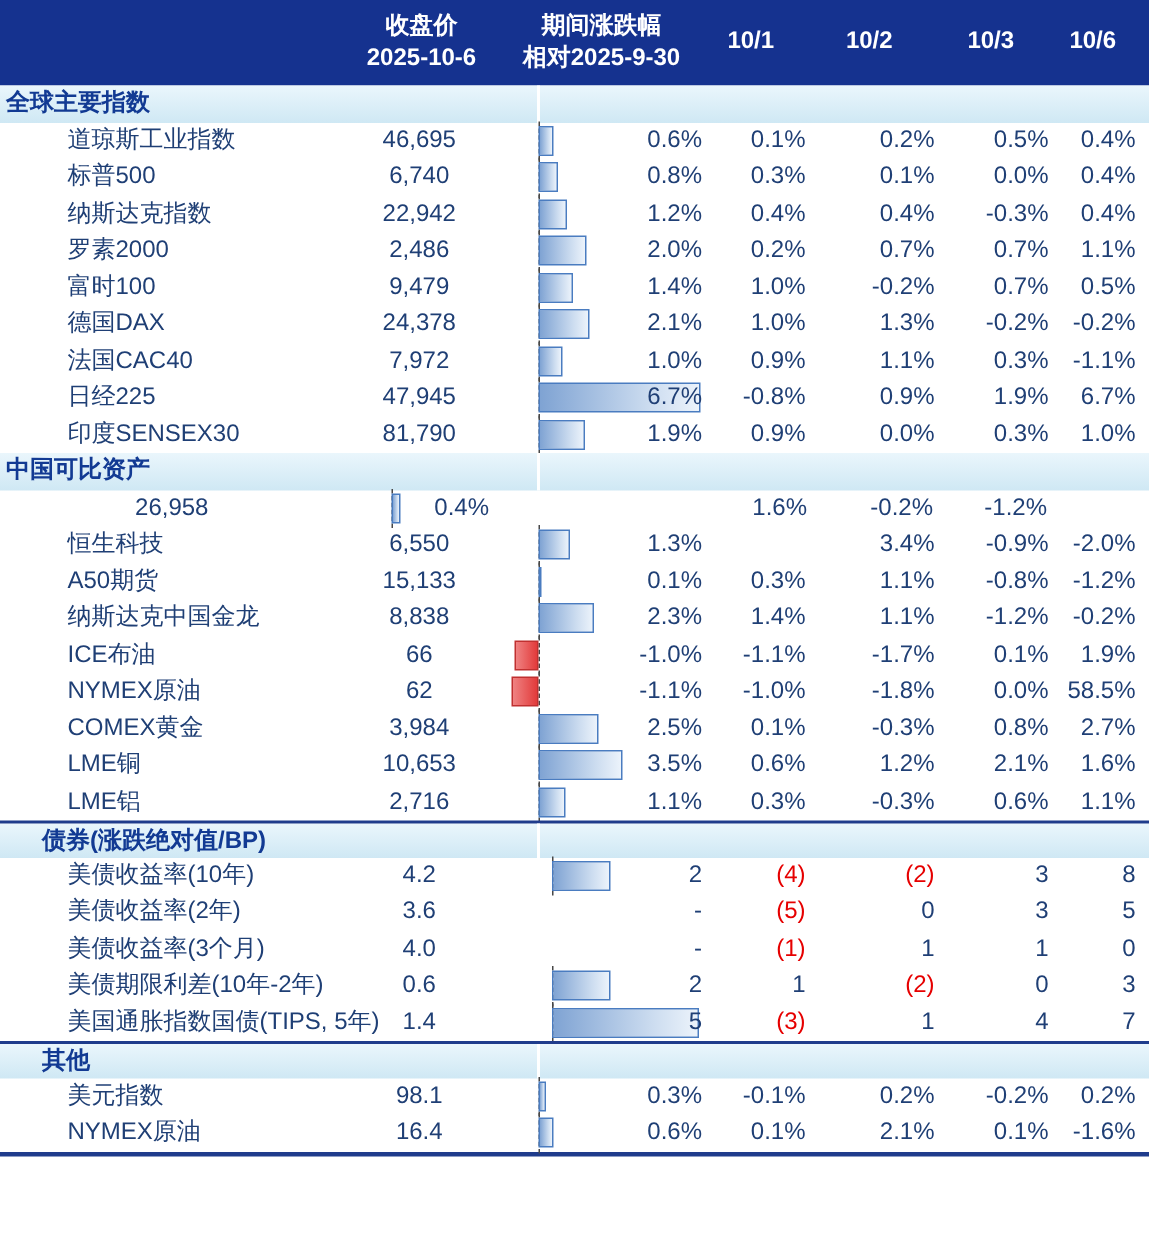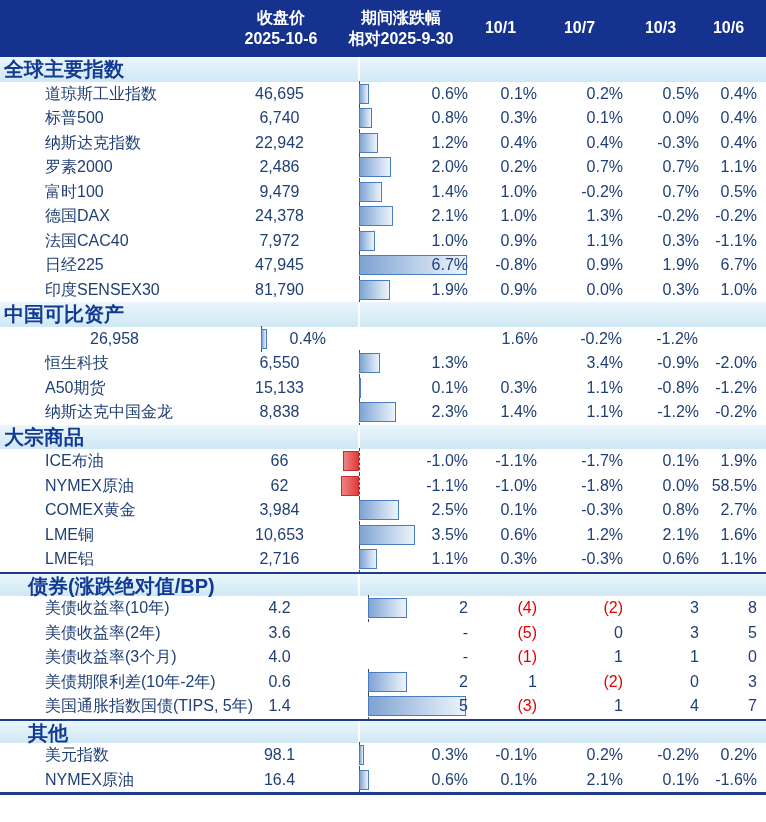--- a/index.html
+++ b/index.html
@@ -12,21 +12,21 @@
   }
   *{box-sizing:border-box;}
   html,body{margin:0;padding:0;}
   body{width:766px;height:822px;background:#ffffff;font-family:"Liberation Sans",sans-serif;overflow:hidden;}
   .wrap{position:relative;width:766px;height:822px;background:#fff;}
   .grid7{display:grid;grid-template-columns:232px 98px 142px 73px 85px 77px 59px;}
   .thead{height:57px;background:var(--accent);color:#fff;font-weight:bold;font-size:16px;}
   .thead .h{display:flex;flex-direction:column;justify-content:center;align-items:center;line-height:1.3;text-align:center;white-space:nowrap;}
   .thead .h.date{padding-right:16px;}
   .section-row{height:var(--rh);line-height:24px;background:linear-gradient(180deg,#eaf6fc 0%,#cfe8f4 100%);
-    color:var(--sectext);font-weight:bold;font-size:20px;padding-left:4px;position:relative;white-space:nowrap;}
+    color:var(--sectext);font-weight:bold;font-size:16px;padding-left:4px;position:relative;white-space:nowrap;}
   .section-row.topline{border-top:2px solid var(--divider);padding-left:28px;}
   .section-row::after{content:"";position:absolute;left:358px;top:0;bottom:0;width:2px;background:#fff;}
   .row{height:var(--rh);font-size:16px;color:var(--text);line-height:var(--rh);}
   .cell{white-space:nowrap;overflow:visible;}
   .name{padding-left:8px;margin-left:37px;}
   .close{text-align:center;padding-right:3px;}
   .barcell{position:relative;text-align:right;padding-right:4px;}
   .axis{position:absolute;top:-1px;bottom:-1px;width:0;border-left:1.5px dashed #474747;}
   .bar{position:absolute;top:2px;height:20px;border:1px solid #4a7cc0;
     background:linear-gradient(90deg,#7fa3d3 0%,#cdddf0 70%,#ecf3fb 100%);z-index:0;}
@@ -49,21 +49,21 @@
     <div class="h"></div>
     <div class="h">
       <div>收盘价</div>
       <div>2025-10-6</div>
     </div>
     <div class="h">
       <div>期间涨跌幅</div>
       <div>相对2025-9-30</div>
     </div>
     <div class="h date">10/1</div>
-    <div class="h date">10/7</div>
+    <div class="h date">10/2</div>
     <div class="h date">10/3</div>
     <div class="h date">10/6</div>
   </div>
 
   <div>
       <div class="section-row">
         <div class="">全球主要指数</div>
       </div>
       <div class="row grid7">
         <div class="cell name">道琼斯工业指数</div>
@@ -229,23 +229,20 @@
         <div class="cell barcell">
           <div class="axis" style="left: 29px;"></div>
           <div class="bar" style="width: 37.03px; left: 29px;"></div>
           <div class="pctlabel">2.3%</div>
         </div>
         <div class="cell d c1">1.4%</div>
         <div class="cell d c2">1.1%</div>
         <div class="cell d c3">-1.2%</div>
         <div class="cell d c4">-0.2%</div>
       </div>
-      <div class="section-row">
-        <div class="">大宗商品</div>
-      </div>
       <div class="row grid7">
         <div class="cell name">ICE布油</div>
         <div class="cell close">66</div>
         <div class="cell barcell">
           <div class="axis" style="left: 29px;"></div>
           <div class="bar neg" style="width: 16.1px; left: 12.9px;"></div>
           <div class="pctlabel">-1.0%</div>
         </div>
         <div class="cell d c1">-1.1%</div>
         <div class="cell d c2">-1.7%</div>

